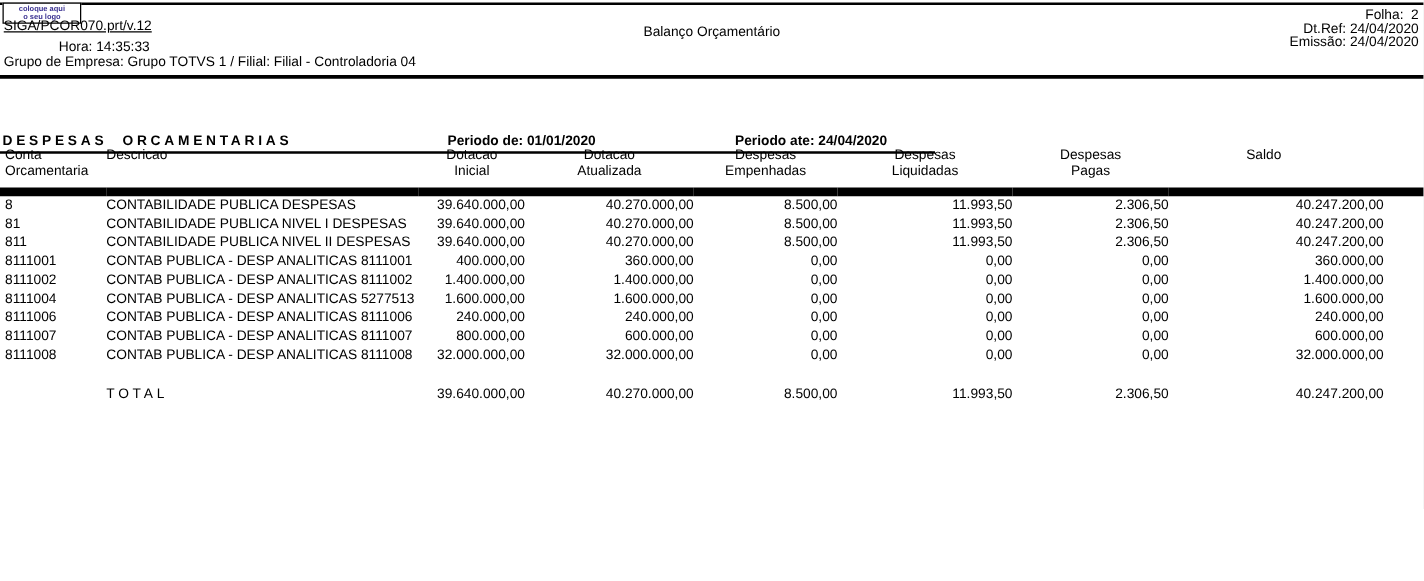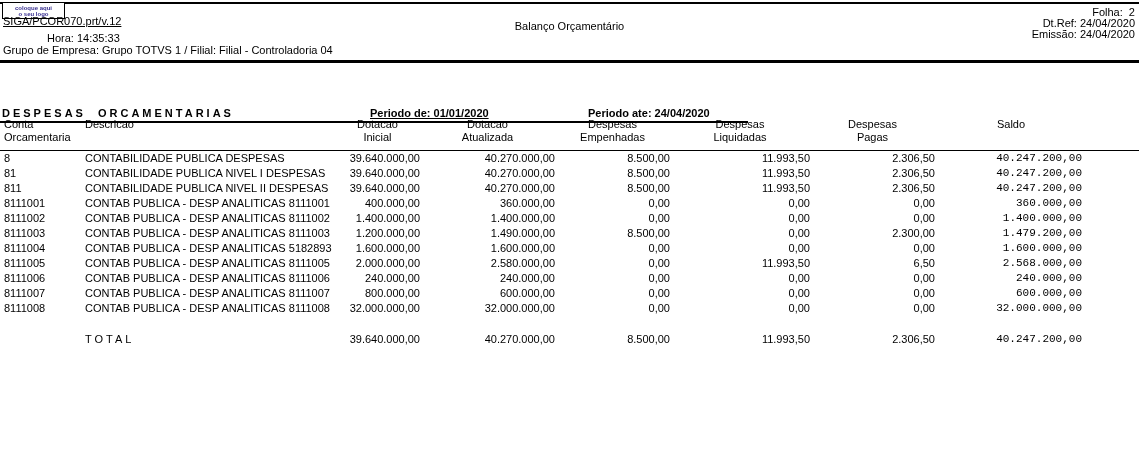--- a/index.html
+++ b/index.html
@@ -30,51 +30,51 @@
 
   .section {
     position:absolute; left:0; top:74px; width:748px; height:15px;
     border-bottom:2px solid #000;
     margin-top:32px;
   }
   .section-title {
     position:absolute; left:2px; top:1px;
     font-weight:bold; letter-spacing:3px; word-spacing:6px; white-space:nowrap;
   }
-  .periodo-de  { position:absolute; left:370px; top:1px; font-weight:bold; white-space:nowrap;text-decoration:underline; }
+  .periodo-de  { position:absolute; left:358px; top:1px; font-weight:bold; white-space:nowrap; }
   .periodo-ate { position:absolute; left:560px; top:1px; font-weight:bold; white-space:nowrap;padding-left:28px; }
 
   table.report-table {
     position:absolute; left:0; top:112px; width:1139px;
     border-collapse:collapse; table-layout:fixed;
     font-size:11px;
   }
   col.c0 { width:85px; }  col.c1 { width:250px; }
   col.c2 { width:85px; }  col.c3 { width:135px; }
   col.c4 { width:115px; } col.c5 { width:140px; }
   col.c6 { width:125px; } col.c7 { width:204px; }
 
   .report-table th {
     font-weight:normal; vertical-align:bottom;
-    padding:6px 0 6px 0; border-bottom:1px solid #000000;
+    padding:6px 0 6px 0; border-bottom:7px solid #000000;
   }
   .report-table th div { line-height:13px; }
   .report-table th.txt { text-align:left; }
   .report-table th.num { text-align:center; }
   .report-table th.c0 { padding-left:4px; }
   .report-table th.c7 { padding-right:52px; }
 
   .report-table td {
     height:15px; line-height:15px; padding:0;
     white-space:nowrap; overflow:hidden;
   }
   .report-table td.txt { text-align:left; }
   .report-table td.num { text-align:right; }
   .report-table td.c0 { padding-left:4px; }
-  .report-table td.c7 { padding-right:57px;font-family:Liberation Mono, monospace; }
+  .report-table td.c7 { padding-right:32px; }
 
   .spacer-row td { height:16px; }
   .total-label { letter-spacing:3px; word-spacing:2px; }
 </style>
 </head>
 <body>
 
 <div class="page">
 
   <div class="rule-top"></div>
@@ -195,48 +195,28 @@
           <td class="c0 txt">8111002</td>
           <td class="c1 txt">CONTAB PUBLICA - DESP ANALITICAS 8111002</td>
           <td class="c2 num">1.400.000,00</td>
           <td class="c3 num">1.400.000,00</td>
           <td class="c4 num">0,00</td>
           <td class="c5 num">0,00</td>
           <td class="c6 num">0,00</td>
           <td class="c7 num">1.400.000,00</td>
         </tr>
         <tr>
-          <td class="c0 txt">8111003</td>
-          <td class="c1 txt">CONTAB PUBLICA - DESP ANALITICAS 8111003</td>
-          <td class="c2 num">1.200.000,00</td>
-          <td class="c3 num">1.490.000,00</td>
-          <td class="c4 num">8.500,00</td>
-          <td class="c5 num">0,00</td>
-          <td class="c6 num">2.300,00</td>
-          <td class="c7 num">1.479.200,00</td>
-        </tr>
-        <tr>
           <td class="c0 txt">8111004</td>
-          <td class="c1 txt">CONTAB PUBLICA - DESP ANALITICAS 5182893</td>
+          <td class="c1 txt">CONTAB PUBLICA - DESP ANALITICAS 5277513</td>
           <td class="c2 num">1.600.000,00</td>
           <td class="c3 num">1.600.000,00</td>
           <td class="c4 num">0,00</td>
           <td class="c5 num">0,00</td>
           <td class="c6 num">0,00</td>
           <td class="c7 num">1.600.000,00</td>
-        </tr>
-        <tr>
-          <td class="c0 txt">8111005</td>
-          <td class="c1 txt">CONTAB PUBLICA - DESP ANALITICAS 8111005</td>
-          <td class="c2 num">2.000.000,00</td>
-          <td class="c3 num">2.580.000,00</td>
-          <td class="c4 num">0,00</td>
-          <td class="c5 num">11.993,50</td>
-          <td class="c6 num">6,50</td>
-          <td class="c7 num">2.568.000,00</td>
         </tr>
         <tr>
           <td class="c0 txt">8111006</td>
           <td class="c1 txt">CONTAB PUBLICA - DESP ANALITICAS 8111006</td>
           <td class="c2 num">240.000,00</td>
           <td class="c3 num">240.000,00</td>
           <td class="c4 num">0,00</td>
           <td class="c5 num">0,00</td>
           <td class="c6 num">0,00</td>
           <td class="c7 num">240.000,00</td>

